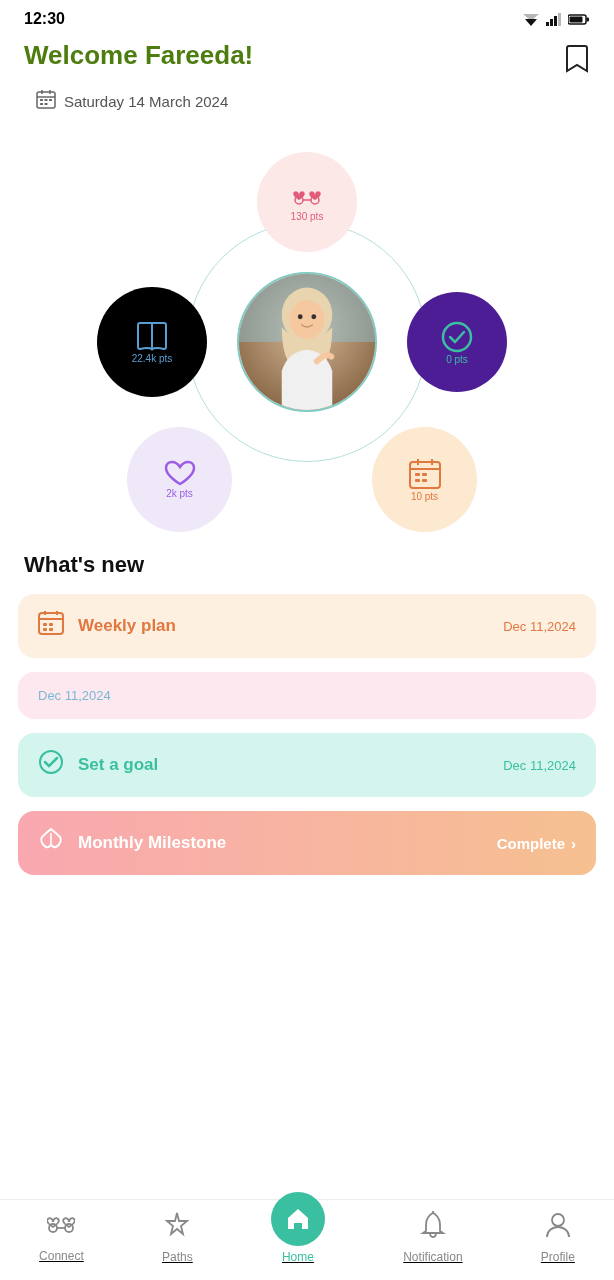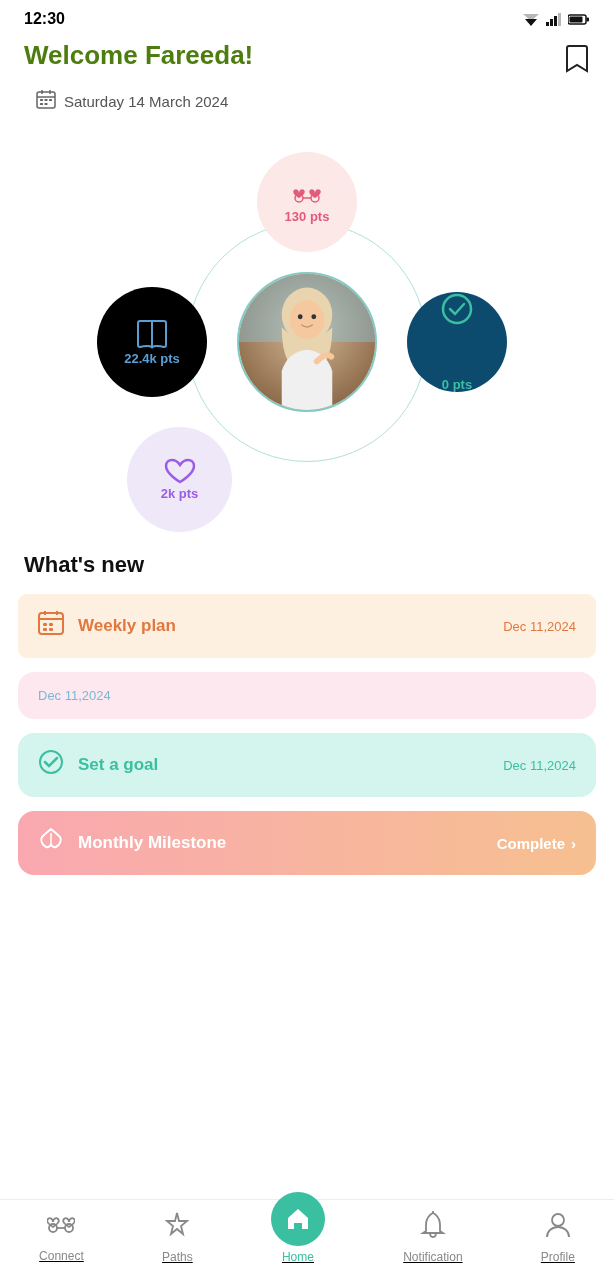--- a/index.html
+++ b/index.html
@@ -145,45 +145,44 @@
       height: 110px;
       background: #000000;
       top: 50%;
       left: -30px;
       transform: translateY(-50%);
     }
     
     .sat-right {
       width: 100px;
       height: 100px;
-      background: #0c4a6e;
+      background: #4c1d95;
       top: 50%;
       right: -20px;
       transform: translateY(-50%);
-      justify-content: space-between;
     }
     
     .sat-bottom-left {
       width: 105px;
       height: 105px;
       background: #eee8f8;
       bottom: -10px;
       left: 0px;
     }
     
     .sat-bottom-right {
       width: 105px;
       height: 105px;
       background: #fde8d0;
       bottom: -10px;
       right: 10px;
     }
     .sat-pts {
-      font-size: 13px;
-      font-weight: 700;
+      font-size: 10px;
+      font-weight: 400;
     }
     .color-pink { color: #e05c7a; }
     .color-blue { color: #5a9fd4; }
     .color-teal { color: #3abfa0; }
     .color-purple { color: #9b5de5; }
     .color-orange { color: #e07840; }
 
     
     .section-title {
       font-size: 22px;
@@ -216,21 +215,21 @@
     }
     .card-label {
       font-size: 17px;
       font-weight: 600;
     }
     .card-date {
       font-size: 13px;
       font-weight: 500;
     }
 
-    .card-orange { background: #fef0e0; border-radius: 9px; }
+    .card-orange { background: #fef0e0; }
     .card-orange .card-label { color: #e07840; }
     .card-orange .card-date { color: #e07840; }
     .card-orange .card-icon { color: #e07840; }
 
     .card-pink { background: #fde8f0; }
     .card-pink .card-label { color: #7ab8d4; }
     .card-pink .card-date { color: #7ab8d4; }
     .card-pink .card-icon { color: #e05c7a; }
 
     .card-teal { background: #d4f5ee; }
@@ -419,20 +418,33 @@
         <span class="sat-pts color-teal">0 pts</span>
       </div>
 
       <div class="satellite sat-bottom-left">
         <svg width="32" height="28" viewBox="0 0 32 28">
           <path d="M16 24 C16 24 2 16 2 8 C2 4 5 2 8 2 C11 2 14 4 16 7 C18 4 21 2 24 2 C27 2 30 4 30 8 C30 16 16 24 16 24Z" fill="none" stroke="#9b5de5" stroke-width="2.5"></path>
         </svg>
         <span class="sat-pts color-purple">2k pts</span>
       </div>
 
+      <div class="satellite sat-bottom-right">
+        <svg width="34" height="34" viewBox="0 0 34 34">
+          <rect x="2" y="5" width="30" height="26" rx="3" fill="none" stroke="#e07840" stroke-width="2"></rect>
+          <line x1="2" y1="12" x2="32" y2="12" stroke="#e07840" stroke-width="2"></line>
+          <line x1="10" y1="2" x2="10" y2="8" stroke="#e07840" stroke-width="2"></line>
+          <line x1="24" y1="2" x2="24" y2="8" stroke="#e07840" stroke-width="2"></line>
+          <rect x="7" y="16" width="5" height="3" rx="1" fill="#e07840"></rect>
+          <rect x="14" y="16" width="5" height="3" rx="1" fill="#e07840"></rect>
+          <rect x="7" y="22" width="5" height="3" rx="1" fill="#e07840"></rect>
+          <rect x="14" y="22" width="5" height="3" rx="1" fill="#e07840"></rect>
+        </svg>
+        <span class="sat-pts color-orange">10 pts</span>
+      </div>
 
     </div>
   </div>
 
   <h2 class="section-title">What's new</h2>
 
   <div class="cards-container">
 
     <div class="card card-orange">
       <div class="card-left">

